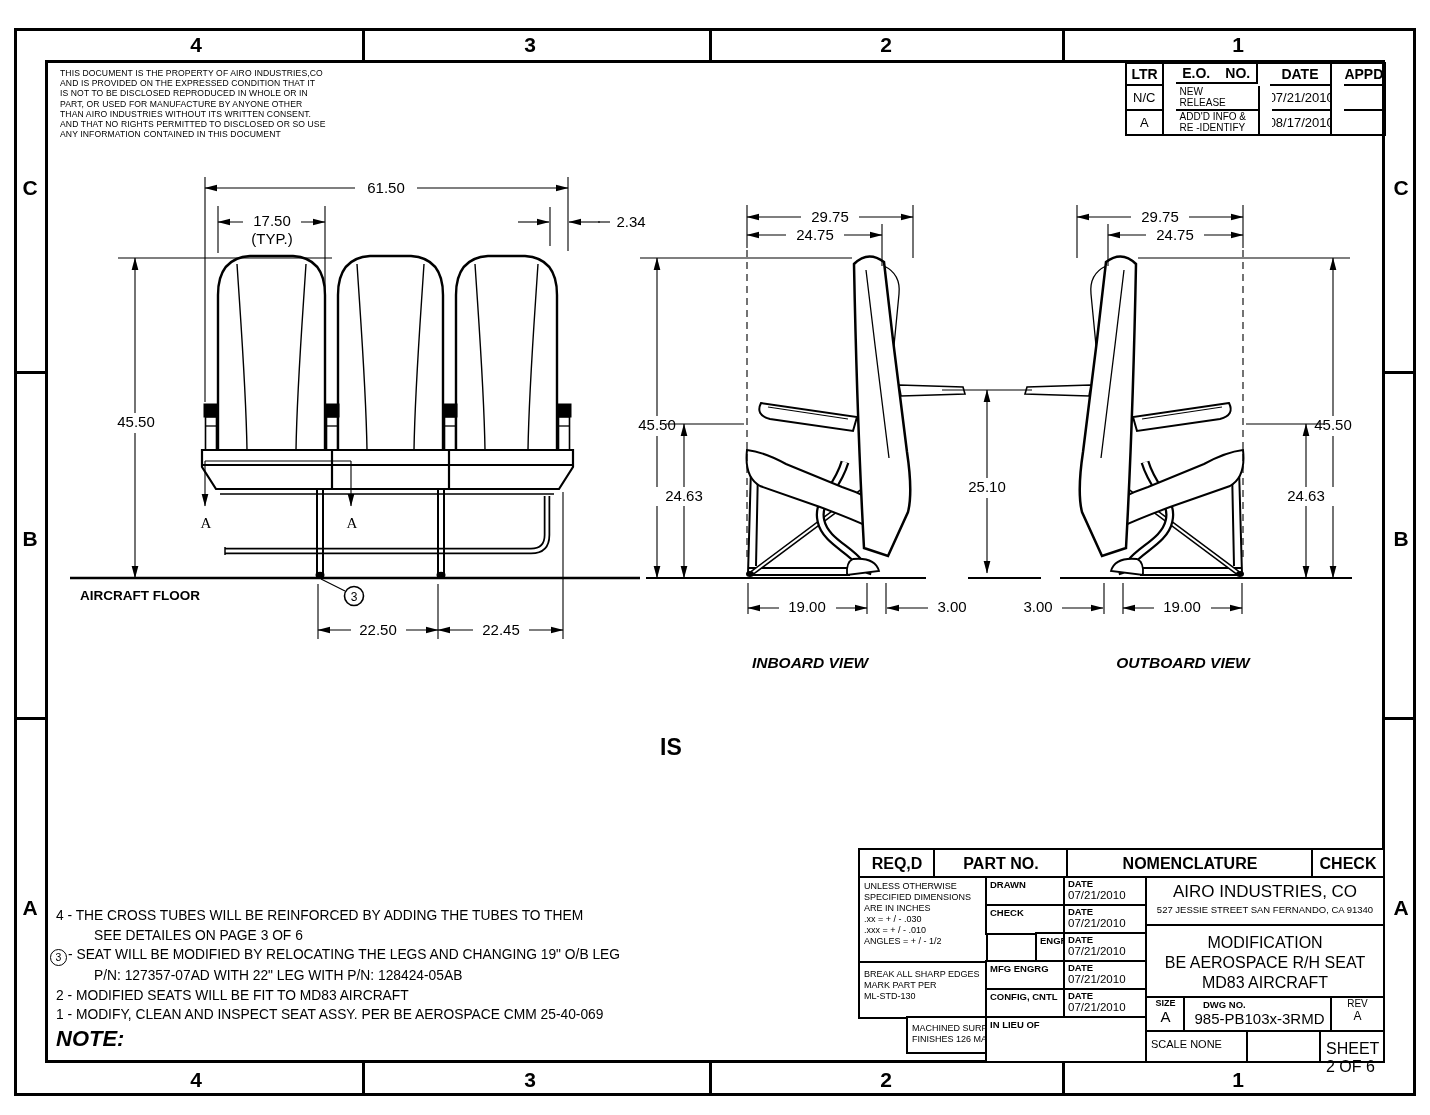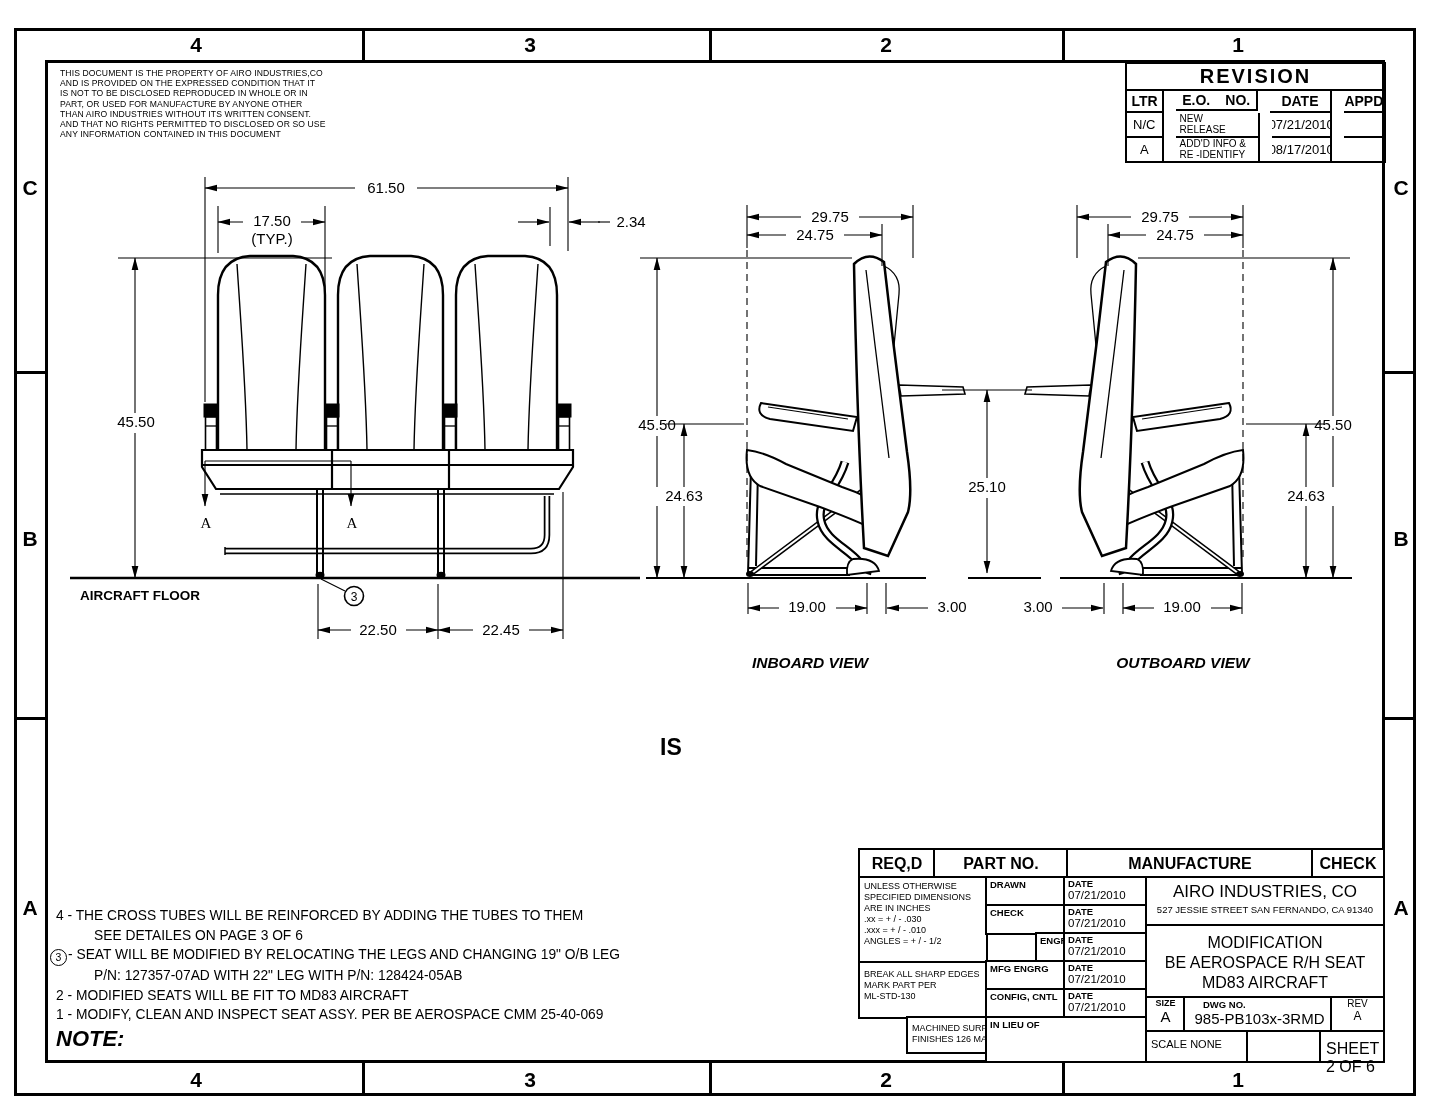--- a/index.html
+++ b/index.html
@@ -81,21 +81,20 @@
     <div>THIS DOCUMENT IS THE PROPERTY OF AIRO INDUSTRIES,CO</div>
     <div>AND IS PROVIDED ON THE EXPRESSED CONDITION THAT IT</div>
     <div>IS NOT TO BE DISCLOSED REPRODUCED IN WHOLE OR IN</div>
     <div>PART, OR USED FOR MANUFACTURE BY ANYONE OTHER</div>
     <div>THAN AIRO INDUSTRIES WITHOUT ITS WRITTEN CONSENT.</div>
     <div>AND THAT NO RIGHTS PERMITTED TO DISCLOSED OR SO USE</div>
     <div>ANY INFORMATION CONTAINED IN THIS DOCUMENT</div>
   </div>
 
   <div id="rev" class="abs">
-    <div class="r-title">REVISION</div>
     <div class="r-row">
       <div class="r-cell hdr c1">LTR</div>
       <div class="r-cell hdr c2">
         <span>E.O.</span>
         <span>NO.</span>
       </div>
       <div class="r-cell hdr c3">DATE</div>
       <div class="r-cell hdr c4">APPD</div>
     </div>
     <div class="r-row">
@@ -342,21 +341,21 @@
     <div class="ind">P/N: 127357-07AD WITH 22" LEG WITH P/N: 128424-05AB</div>
     <div>2 - MODIFIED SEATS WILL BE FIT TO MD83 AIRCRAFT</div>
     <div>1 - MODIFY, CLEAN AND INSPECT SEAT ASSY. PER BE AEROSPACE CMM 25-40-069</div>
     <div class="note-h">NOTE:</div>
   </div>
 
   <div>
 
     <div class="abs tb tb-hdr" style="left:858px;top:848px;width:78px;height:31px;">REQ,D</div>
     <div class="abs tb tb-hdr" style="left:933px;top:848px;width:136px;height:31px;">PART NO.</div>
-    <div class="abs tb tb-hdr" style="left:1066px;top:848px;width:248px;height:31px;">MANUFACTURE</div>
+    <div class="abs tb tb-hdr" style="left:1066px;top:848px;width:248px;height:31px;">NOMENCLATURE</div>
     <div class="abs tb tb-hdr" style="left:1311px;top:848px;width:74px;height:31px;">CHECK</div>
 
     <div class="abs tb small" style="left:858px;top:876px;width:130px;height:88px;padding:3px 4px;">
       <div>UNLESS OTHERWISE</div>
       <div>SPECIFIED DIMENSIONS</div>
       <div>ARE IN INCHES</div>
       <div>.xx = + / - .030</div>
       <div>.xxx = + / - .010</div>
       <div>ANGLES = + / - 1/2</div>
     </div>

